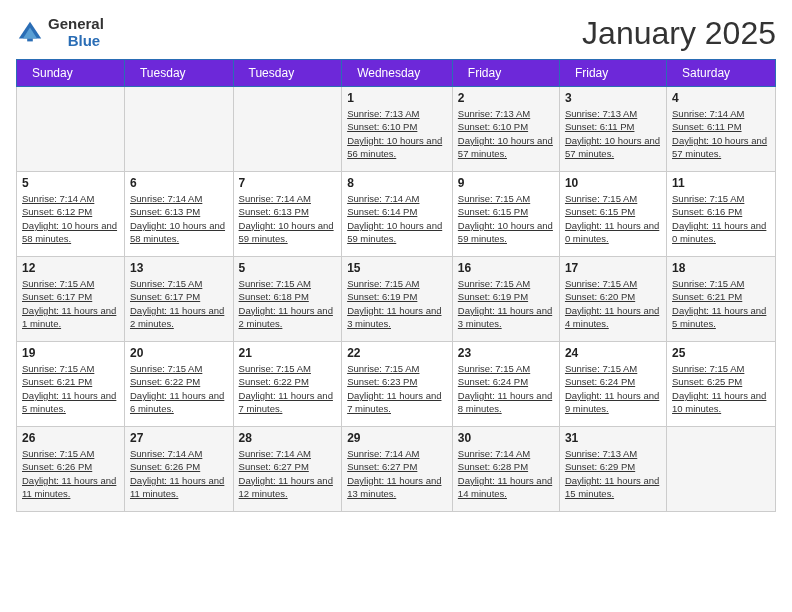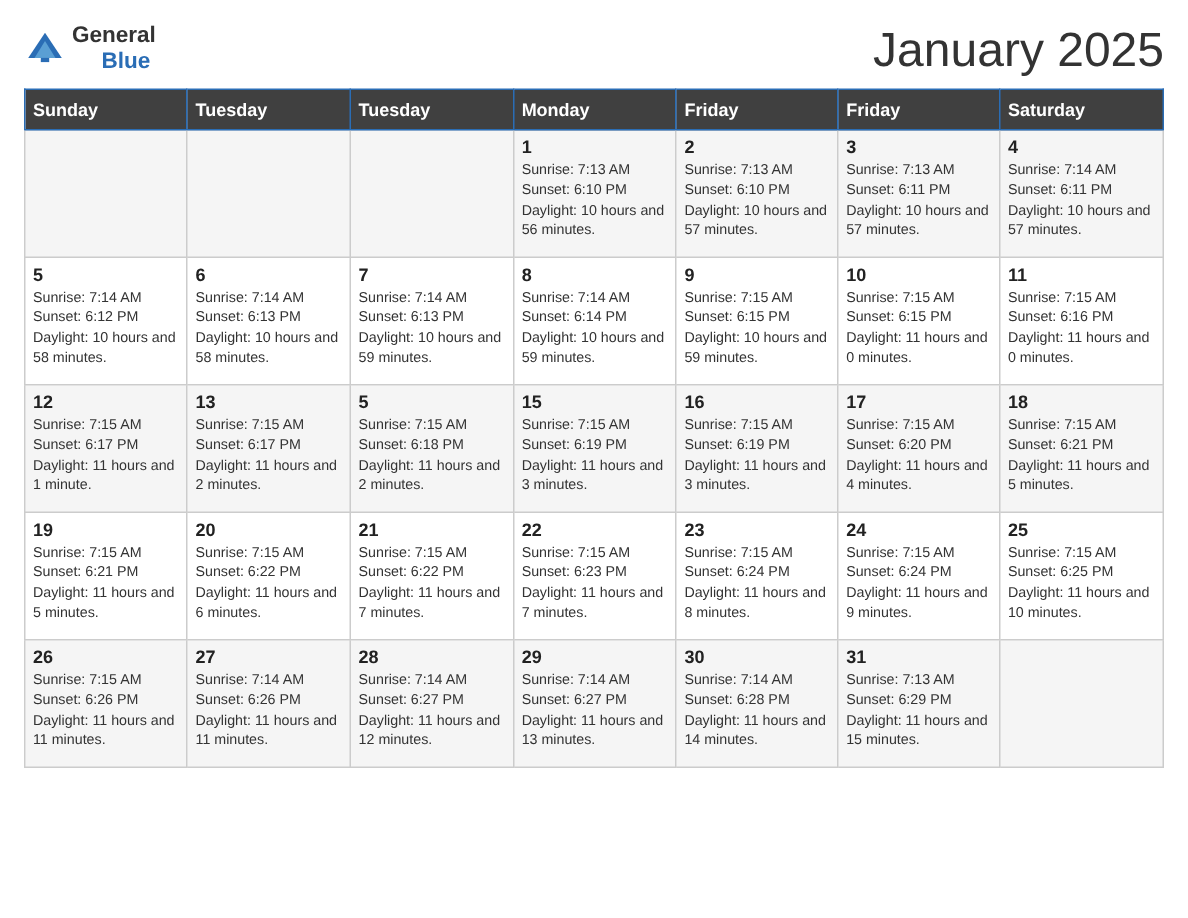--- a/index.html
+++ b/index.html
@@ -45,26 +45,26 @@
     .location-title {
       font-size: 14px;
       color: #555;
     }
     table {
       width: 100%;
       border-collapse: collapse;
       font-size: 10px;
     }
     thead tr th {
-      background-color: #404040;
+      background-color: #6d28d9;
       color: #fff;
       text-align: left;
-      padding: 6px 5px;
+      padding: 6px 15px;
       font-size: 12px;
-      font-weight: bold;
+      font-weight: normal;
       border: 1px solid #2a6db5;
     }
     tbody tr {
       background: #fff;
     }
     tbody tr:nth-child(odd) {
       background: #f5f5f5;
     }
     tbody td {
       border: 1px solid #ccc;
@@ -77,20 +77,21 @@
     .day-number {
       font-weight: bold;
       font-size: 12px;
       margin-bottom: 2px;
       color: #222;
     }
     .day-info {
       font-size: 9.5px;
       color: #333;
       line-height: 1.4;
+      text-decoration: underline;
     }
     .empty-cell { background: #fff; }
     tbody tr:nth-child(odd) .empty-cell { background: #f5f5f5; }
   </style>
 </head>
 <body>
 
 <div class="header-area">
   <div class="logo">
     <svg class="logo-icon" viewBox="0 0 40 40" xmlns="http://www.w3.org/2000/svg">
@@ -107,21 +108,21 @@
     <div class="month-title">January 2025</div>
   </div>
 </div>
 
 <table>
   <thead>
     <tr>
     <th>Sunday</th>
         <th>Tuesday</th>
         <th>Tuesday</th>
-        <th>Monday</th>
+        <th>Wednesday</th>
         <th>Friday</th>
         <th>Friday</th>
         <th>Saturday</th>
       </tr>
   </thead>
   <tbody id="calendar-body">
   <tr>
         <td class="empty-cell"></td>
         <td class="empty-cell"></td>
         <td class="empty-cell"></td>

